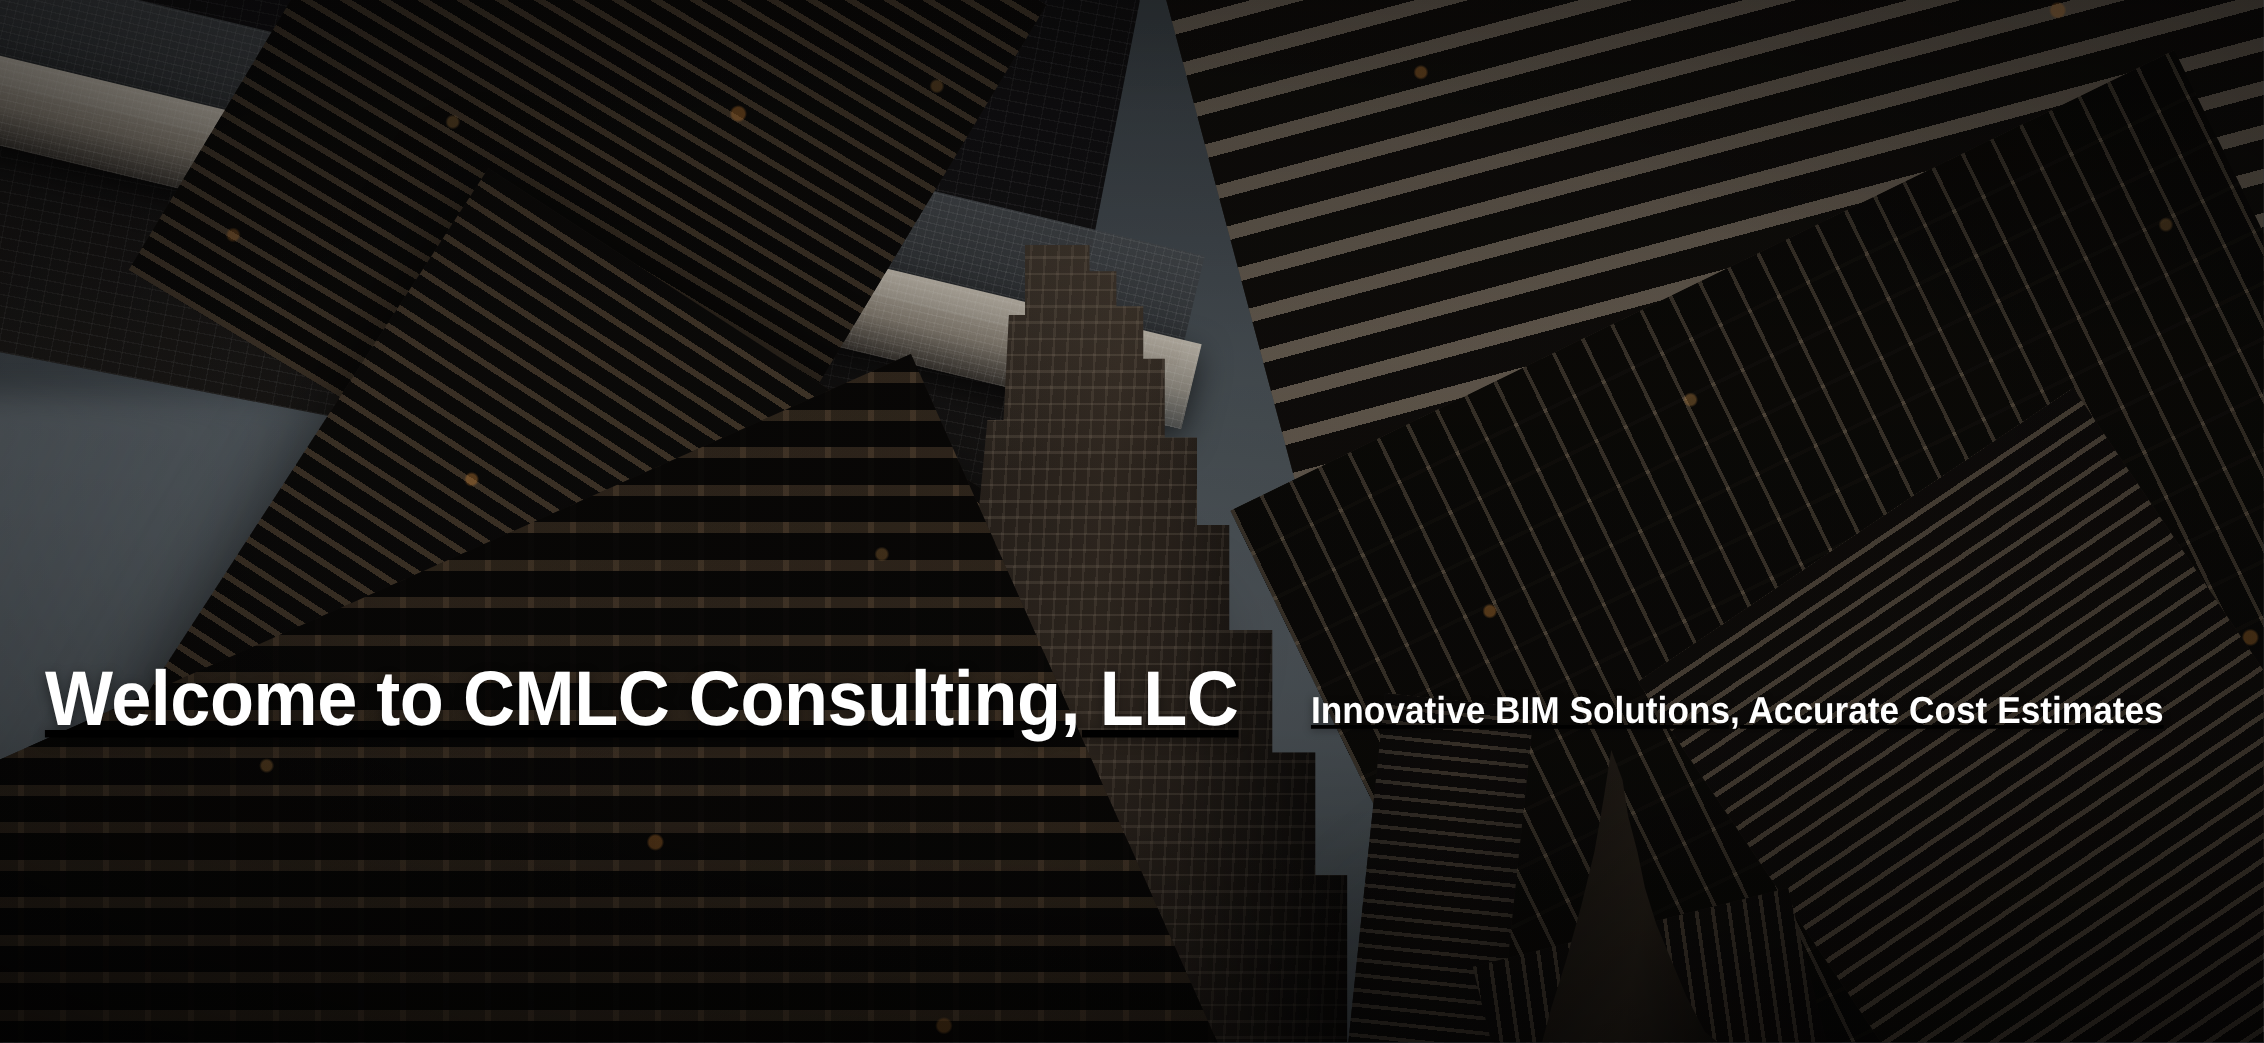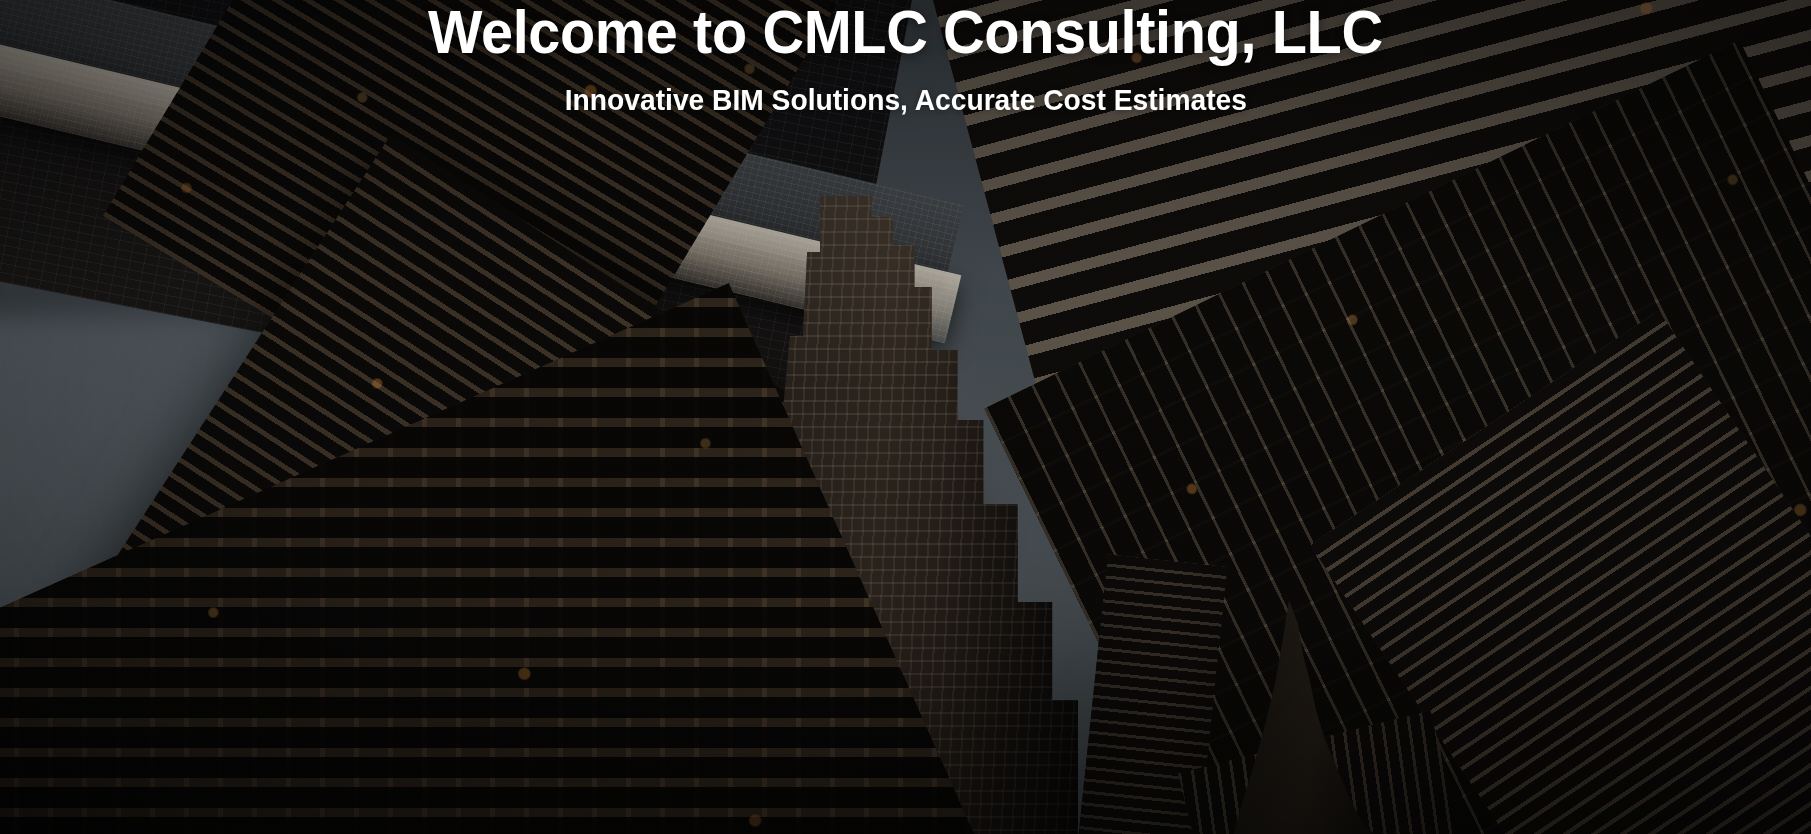--- a/index.html
+++ b/index.html
@@ -290,25 +290,26 @@
   }
 
   
   .hero-content {
     position: absolute;
     left: 0;
     right: 0;
     top: 0;
     bottom: 0;
     display: flex;
-    flex-direction: column;
     align-items: center;
     justify-content: flex-start;
+    padding-top: 286px;
     box-sizing: border-box;
     z-index: 20;
+    text-decoration: underline;
   }
   .hero-title {
     margin: 0;
     color: #ffffff;
     font-family: "Liberation Sans", sans-serif;
     font-size: 62px;
     font-weight: bold;
     line-height: 1.04;
     letter-spacing: -0.4px;
     text-align: center;

